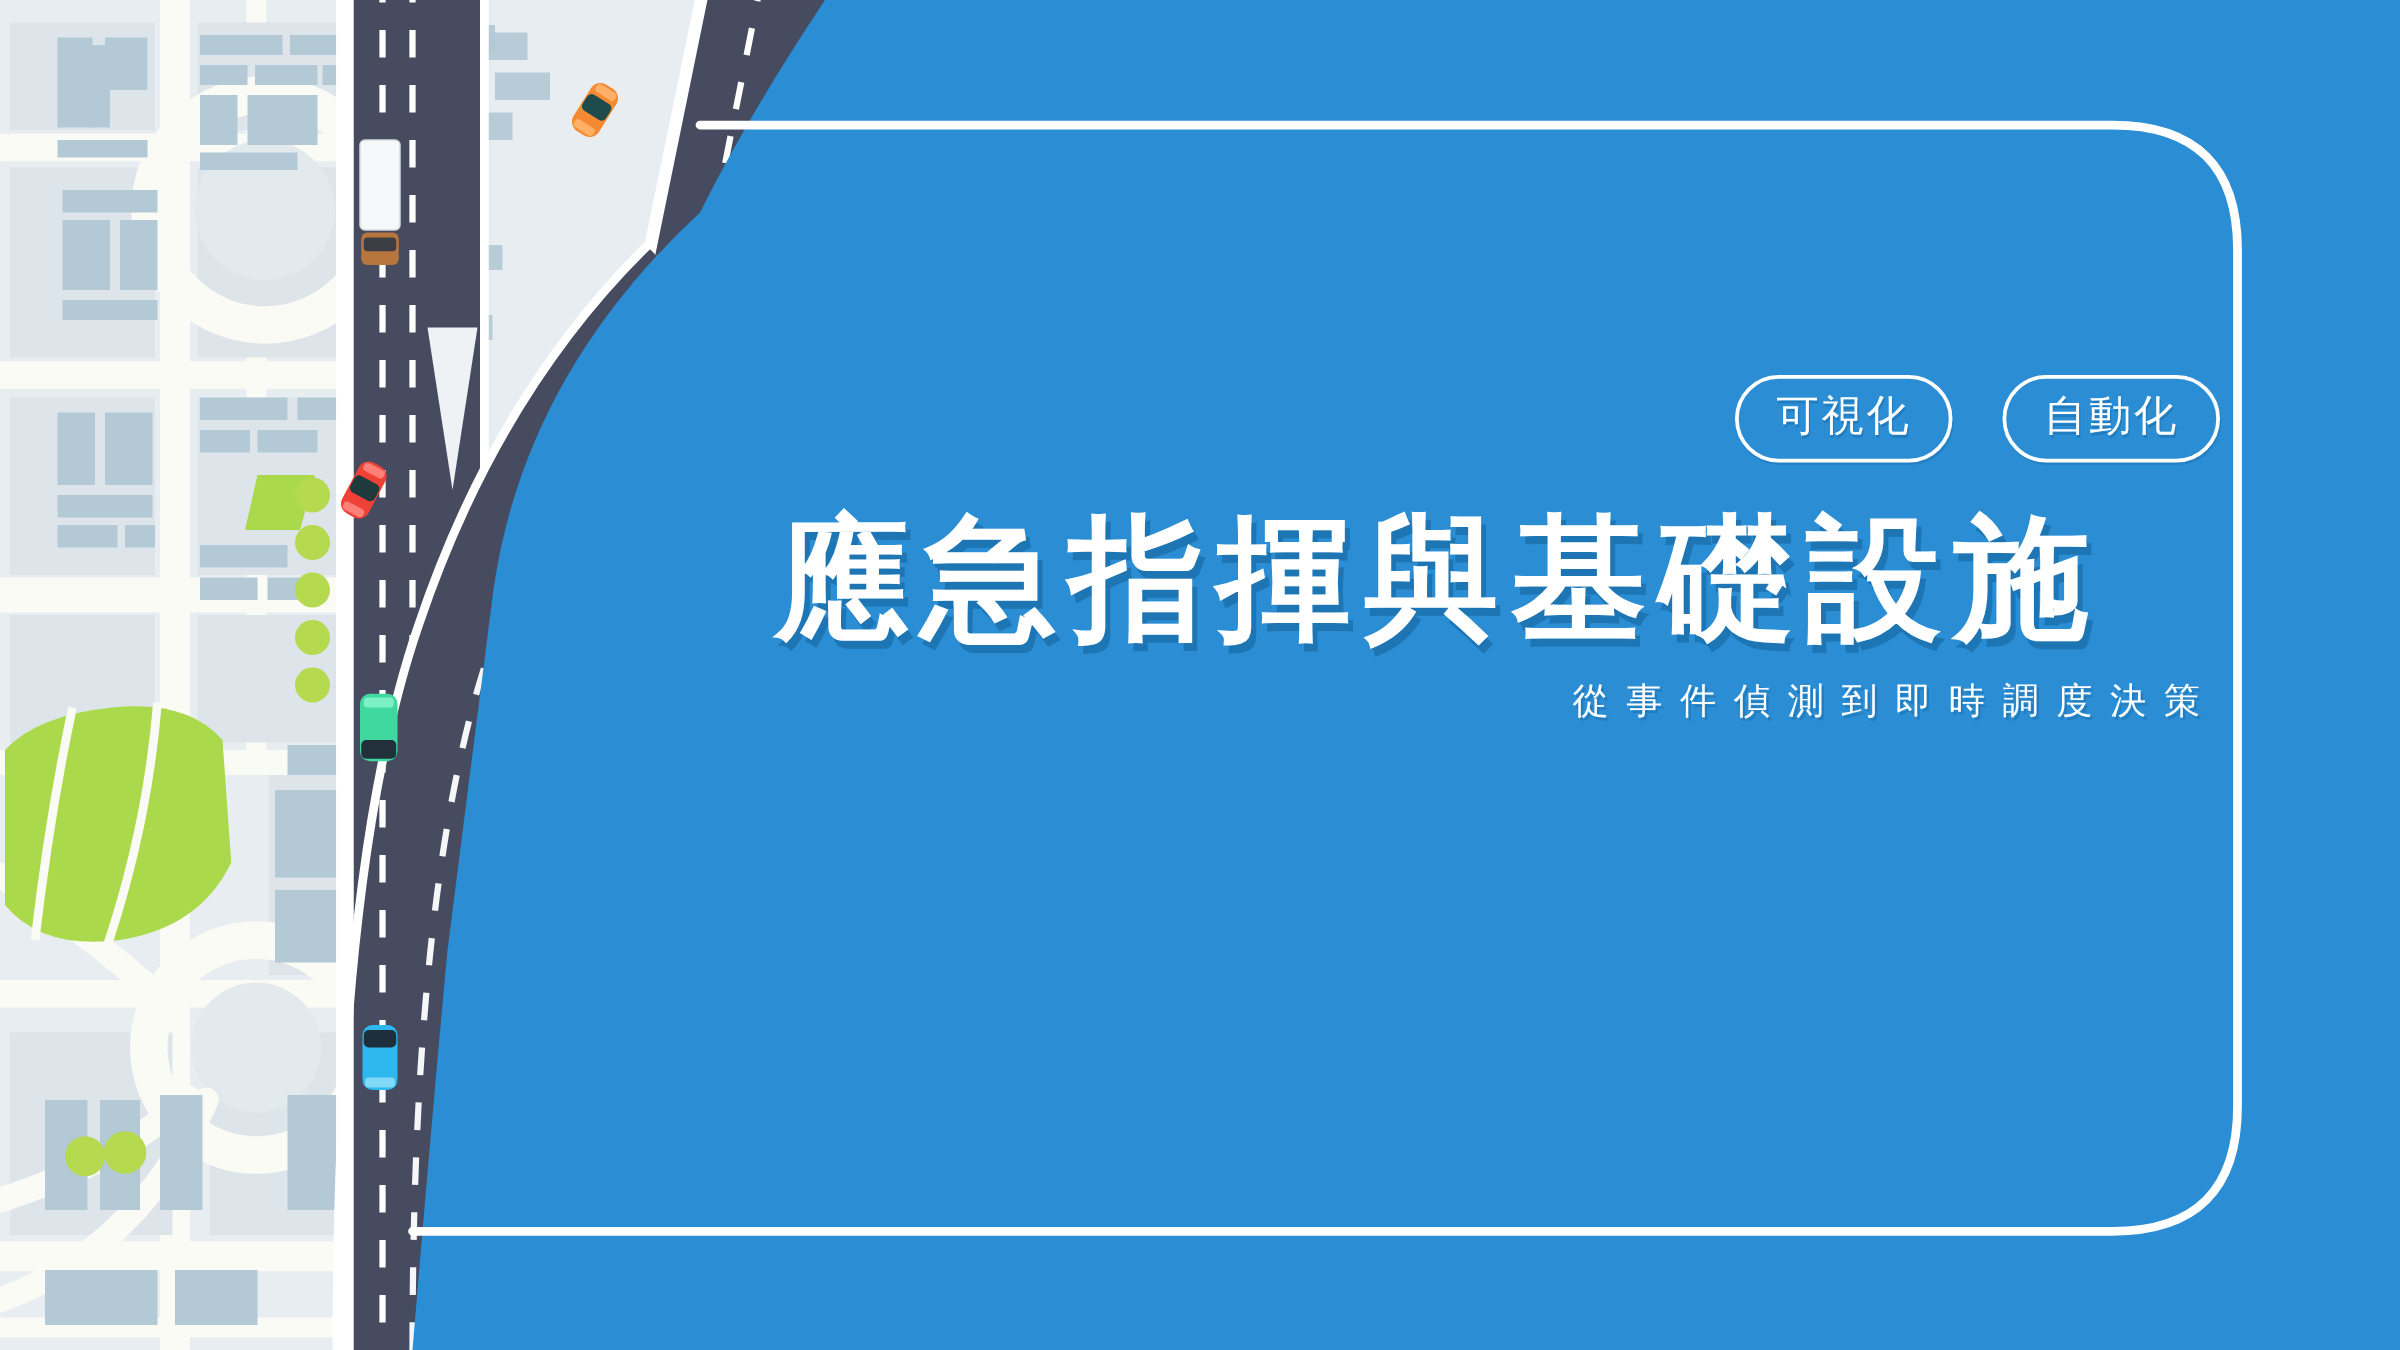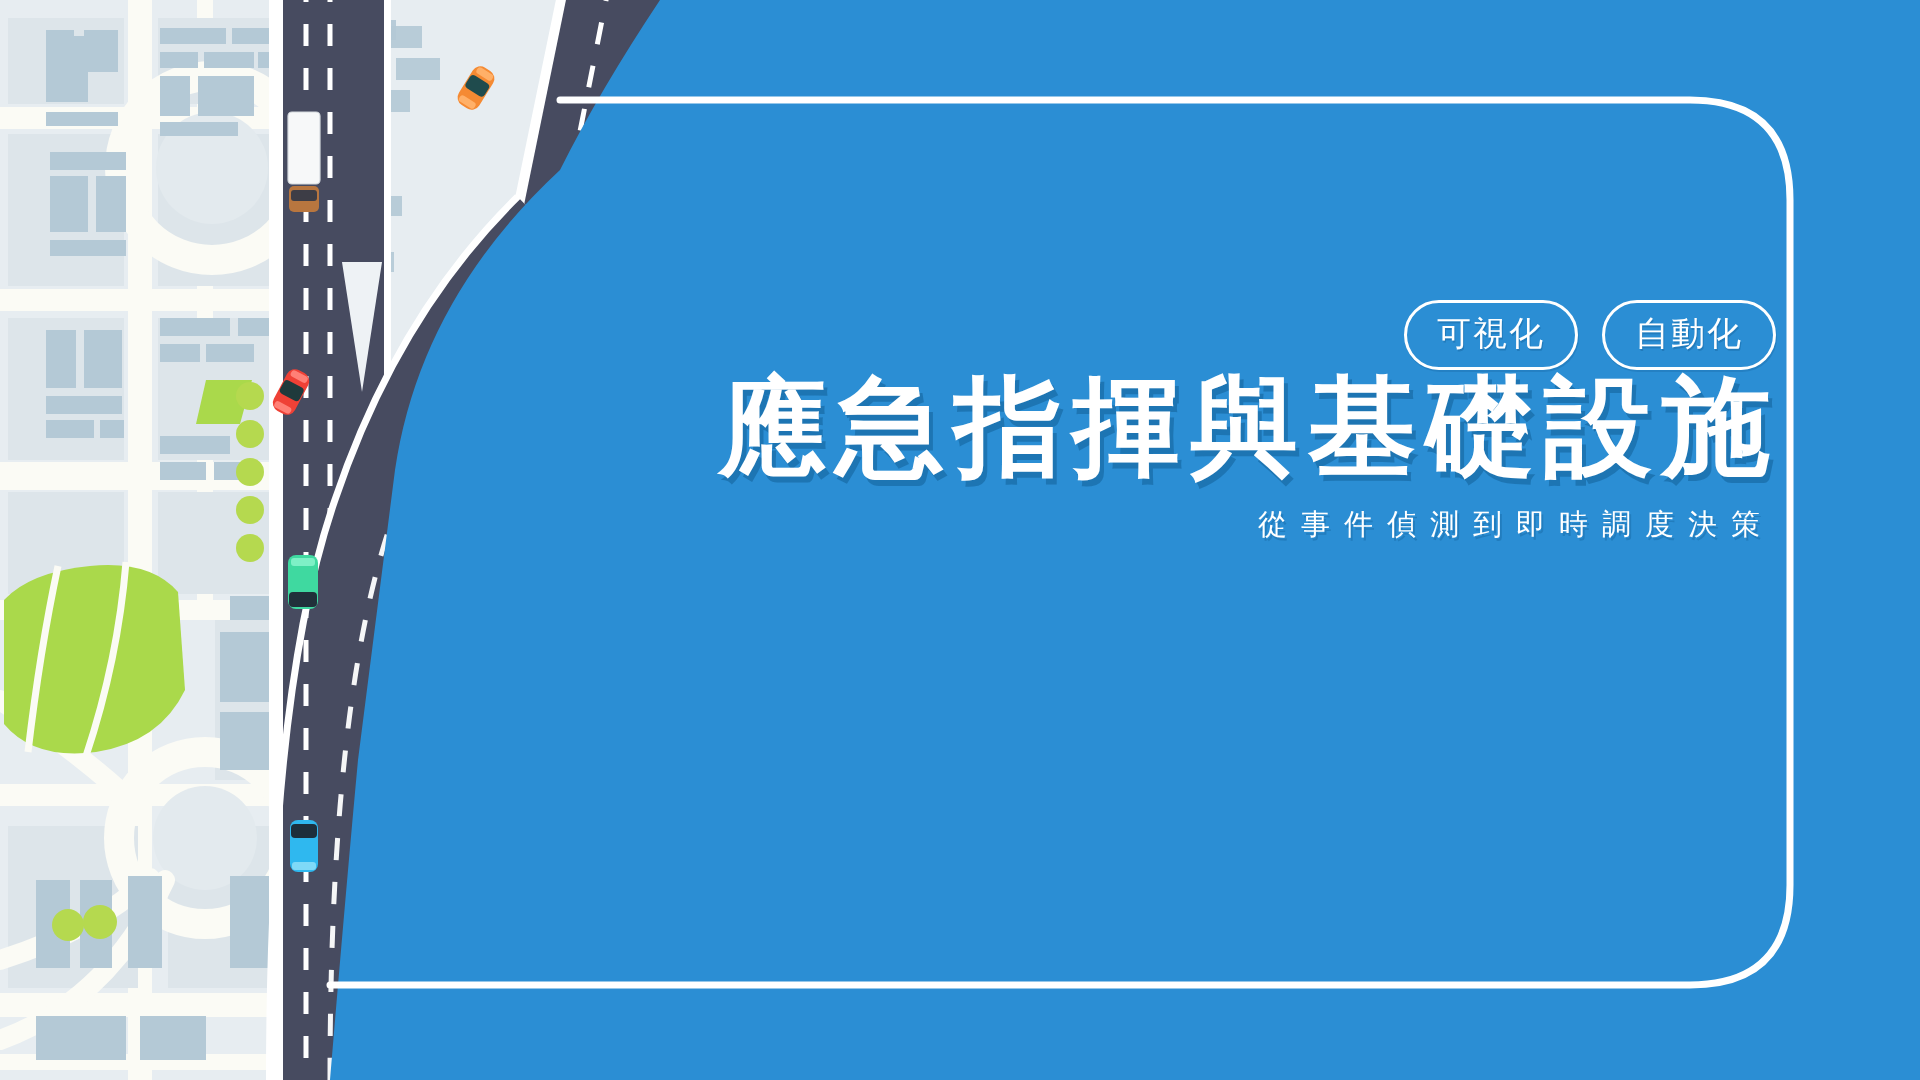--- a/index.html
+++ b/index.html
@@ -39,46 +39,48 @@
     top: 300px;
     width: 1280px;
     height: 480px;
     text-align: right;
   }
 
   #badge-row {
     display: flex;
     justify-content: flex-end;
     align-items: center;
-    gap: 24px;
+    gap: 40px;
     padding-right: 24px;
   }
   .badge {
     border: 3px solid #ffffff;
     border-radius: 999px;
     color: #ffffff;
     font-size: 34px;
     line-height: 1;
     letter-spacing: 2px;
     padding: 13px 30px 17px;
     white-space: nowrap;
     font-weight: 500;
     text-shadow: 1px 2px 0 rgba(14,88,142,0.35);
     box-shadow: 1px 2px 0 rgba(14,88,142,0.25);
   }
 
   #hero-title {
+    margin-top: 36px;
     padding-right: 20px;
     color: #ffffff;
     font-size: 108px;
     font-weight: bold;
     letter-spacing: 10px;
     line-height: 1.05;
     white-space: nowrap;
     text-shadow: 4px 6px 0 rgba(13,86,140,0.45);
+    text-align: center;
   }
 
   #hero-subtitle {
     margin-top: 22px;
     padding-right: 26px;
     color: #ffffff;
     font-size: 29px;
     font-weight: 500;
     letter-spacing: 14px;
     white-space: nowrap;

